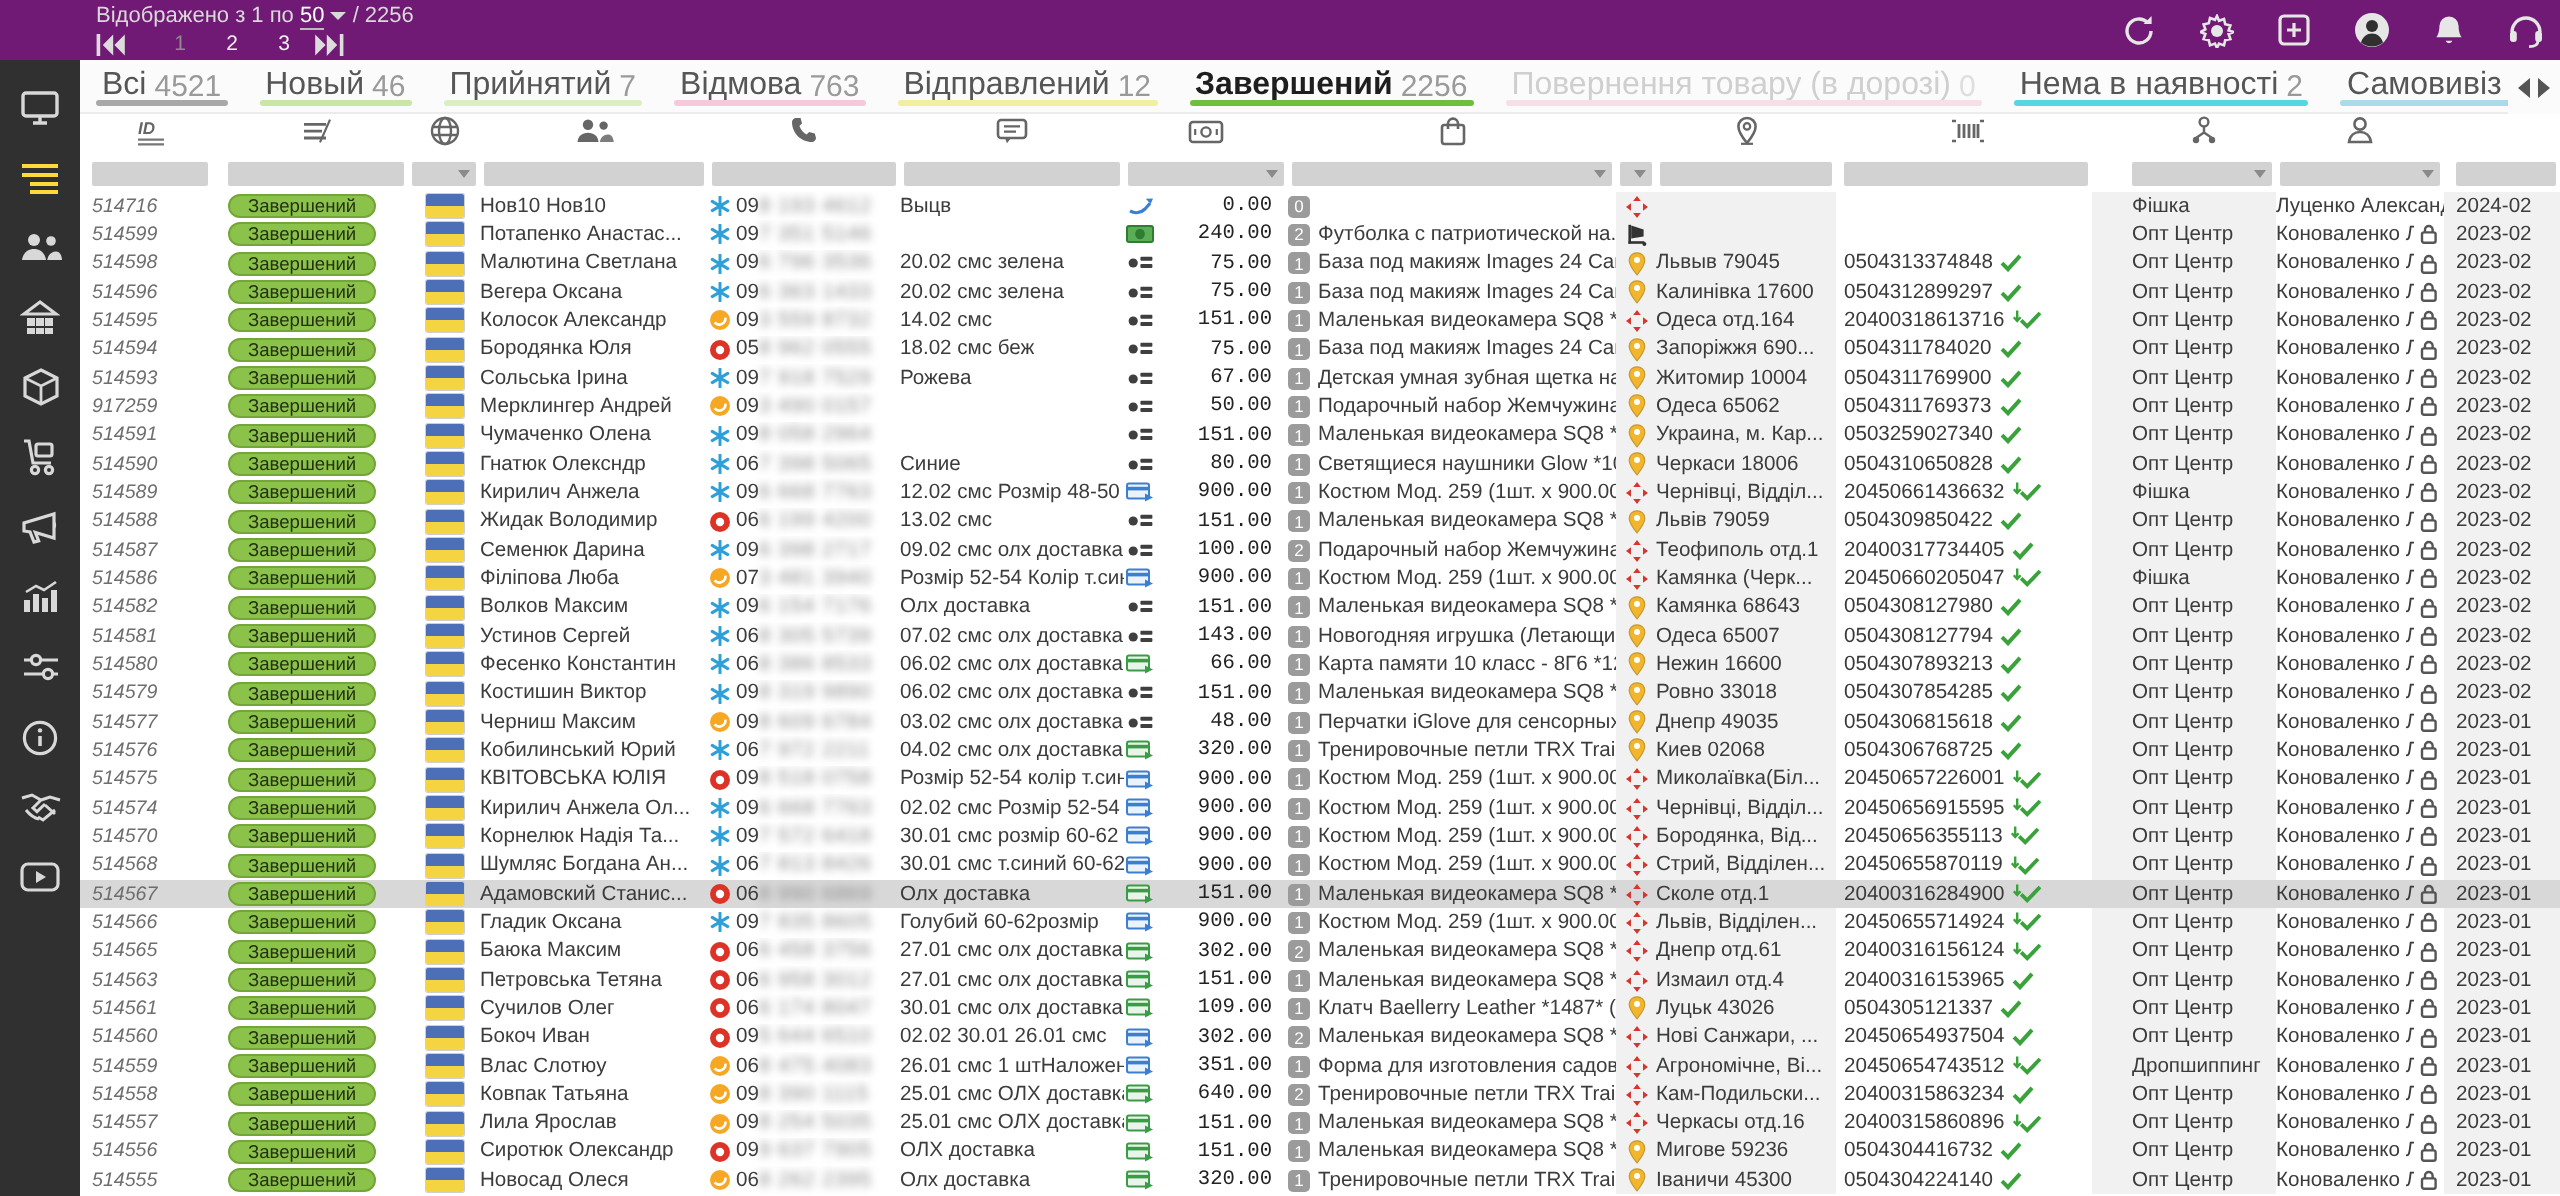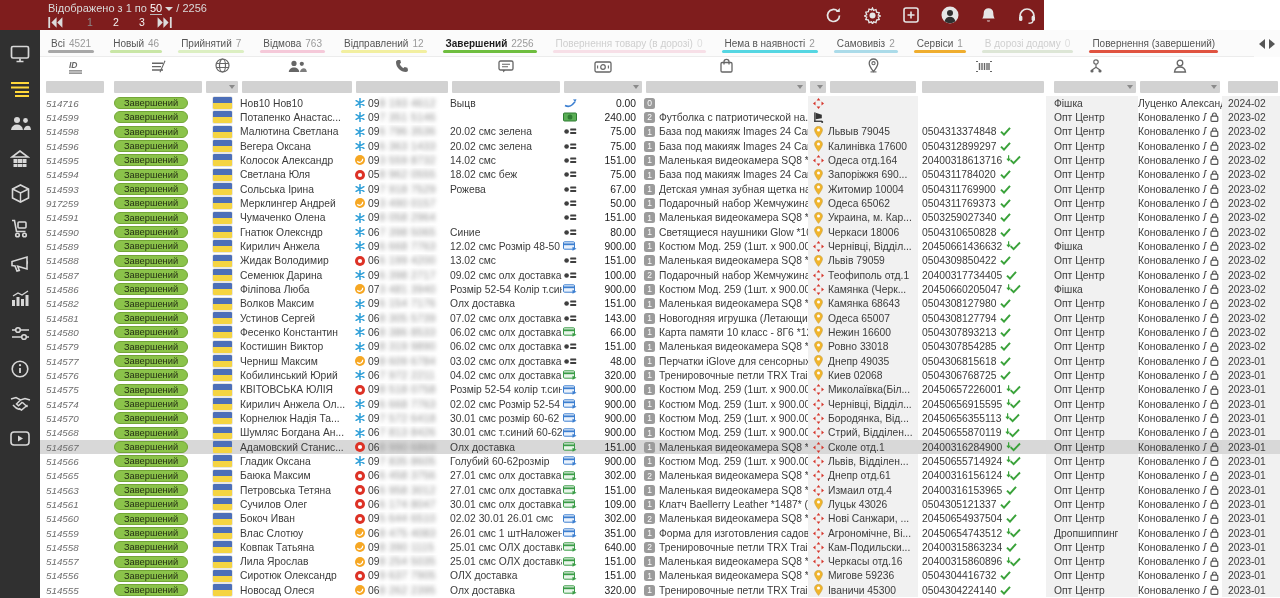--- a/index.html
+++ b/index.html
@@ -1,19 +1,19 @@
 <!DOCTYPE html>
 <html><head>
 <meta charset="utf-8">
 <style>
   html,body{margin:0;padding:0;background:#fff;width:1280px;height:598px;overflow:hidden;
     font-family:"Liberation Sans",sans-serif;-webkit-font-smoothing:antialiased;}
   *{box-sizing:border-box;}
   
-  .topbar{position:absolute;left:0;top:0;width:1044px;height:30px;background:#7f1d1d;z-index:5;}
+  .topbar{position:absolute;left:0;top:0;width:1280px;height:30px;background:#701a75;z-index:5;}
   .logo{position:absolute;left:7px;top:2px;width:26px;height:26px;
     background:conic-gradient(#e4352b,#f7a21b,#ffe02e,#62c12f,#1d9bd7,#7a3fd0,#e4352b);
     clip-path:polygon(8% 12%,92% 12%,50% 92%);}
   .shown{position:absolute;left:48px;top:2px;color:#d9d9d9;font-size:11px;}
   .shown .pp{color:#fff;border-bottom:1px solid #bbb;cursor:pointer;}
   .caret-dn{display:inline-block;width:0;height:0;border-left:4px solid transparent;border-right:4px solid transparent;border-top:4px solid #d9d9d9;margin-left:3px;vertical-align:middle;}
   .pager{position:absolute;left:48px;top:15px;height:14px;display:flex;align-items:center;gap:0;}
   .pager .pg-ic{margin-right:14px;cursor:pointer;display:flex;align-items:center;}
   .pager .pg-ic.last{margin:0 0 0 2px;}
   .pager .pnum{color:#f2f2f2;font-size:10.5px;width:26px;text-align:center;cursor:pointer;}
@@ -21,22 +21,22 @@
   .topicons{position:absolute;right:8px;top:0;height:30px;display:flex;align-items:center;gap:22px;}
   .topicons .tic{cursor:pointer;display:flex;align-items:center;}
   
   .sidebar{position:absolute;left:0;top:0;width:40px;height:598px;background:#303030;z-index:4;}
   .snav{position:absolute;left:0;top:36px;width:40px;display:flex;flex-direction:column;align-items:center;}
   .sitem{width:40px;height:35px;display:flex;align-items:center;justify-content:center;cursor:pointer;}
   
   .tabs{position:absolute;left:40px;top:30px;width:1240px;height:27px;background:#fbfbfb;
     display:flex;align-items:stretch;overflow:hidden;border-bottom:1px solid #ececec;}
   .tab{position:relative;flex:0 0 auto;padding:0 11px;display:flex;align-items:center;cursor:pointer;white-space:nowrap;}
-  .tab .lbl{font-size:10px;color:#565656;}
-  .tab .cnt{font-size:10px;color:#9a9a9a;margin-left:4px;}
+  .tab .lbl{font-size:16px;color:#565656;}
+  .tab .cnt{font-size:15px;color:#9a9a9a;margin-left:4px;}
   .tab.active .lbl{color:#1e1e1e;font-weight:bold;}
   .tab.muted .lbl{color:#cfcfcf;}
   .tab.muted .cnt{color:#dedede;}
   .tab .ul{position:absolute;left:8px;right:8px;bottom:3px;height:3px;border-radius:2px;}
   .tabarrows{position:absolute;right:0;top:30px;width:26px;height:27px;background:#fbfbfb;display:flex;align-items:center;justify-content:center;gap:4px;z-index:6;}
   .tri{width:0;height:0;border-top:5px solid transparent;border-bottom:5px solid transparent;cursor:pointer;}
   .tri.l{border-right:6px solid #555;}
   .tri.r{border-left:6px solid #555;}
   
   .table{position:absolute;left:40px;top:57px;width:1240px;height:541px;overflow:hidden;background:#fff;}
@@ -49,26 +49,26 @@
   .rows{position:relative;}
   .row{display:flex;height:14.34px;align-items:center;background:#fff;}
   .row.hl .cell, .row.hl{background:#d8d8d8 !important;}
   .cell{height:100%;display:flex;align-items:center;overflow:hidden;white-space:nowrap;font-size:10.3px;color:#3c3c3c;}
   .c-id{width:66px;padding-left:6px;color:#6e6e6e;font-size:9.8px;font-style:italic;}
   .c-st{width:98px;padding-left:8px;}
   .c-fl{width:36px;justify-content:center;}
   .c-nm{width:114px;}
   .c-ph{width:96px;}
   .c-cm{width:112px;}
-  .c-mo{width:82px;}
+  .c-mo{width:82px;font-family:Liberation Mono, monospace;}
   .c-pr{width:164px;}
   .c-ca{width:20px;justify-content:center;}
   .c-ci{width:90px;}
   .c-tr{width:128px;padding-left:4px;}
-  .c-so{width:92px;padding-left:8px;text-align:center;}
+  .c-so{width:92px;padding-left:20px;text-align:center;}
   .c-mg{width:84px;}
   .c-dt{width:58px;padding-left:6px;}
   .shade{background:#f1f1f1;}
   .pill{background:#8bc34a;border:1px solid #73a637;border-radius:8px;color:#253014;
     font-size:9.3px;line-height:10px;padding:0 9px;height:12px;display:inline-flex;align-items:center;}
   .flag{display:inline-block;width:19px;height:12px;border-radius:1px;overflow:hidden;box-shadow:0 0 0 0.5px #cfcfcf;}
   .flag .fb{display:block;width:100%;height:6px;background:#4d6fb8;}
   .flag .fy{display:block;width:100%;height:6px;background:#f5d442;}
   .op{width:12px;display:inline-flex;justify-content:center;margin-right:2px;}
   .pm{filter:blur(2px);color:#8a8a8a;letter-spacing:0.5px;}
@@ -806,21 +806,21 @@
     <div class="cell c-id">514594</div>
     <div class="cell c-st">
           <span class="pill">Завершений</span>
         </div>
     <div class="cell c-fl">
           <span class="flag">
             <i class="fb"></i>
             <i class="fy"></i>
           </span>
         </div>
-    <div class="cell c-nm">Светлана Юля</div>
+    <div class="cell c-nm">Бородянка Юля</div>
     <div class="cell c-ph">
           <span class="op">
             <svg width="10" height="10" viewBox="0 0 10 10" xmlns="http://www.w3.org/2000/svg">
               <circle cx="5" cy="5" r="5" fill="#dd3226"></circle>
               <circle cx="5" cy="5" r="2.1" fill="#fff"></circle>
             </svg>
           </span>
           <span class="ppx">05</span>
           <span class="pm">8 962 0555</span>
         </div>

